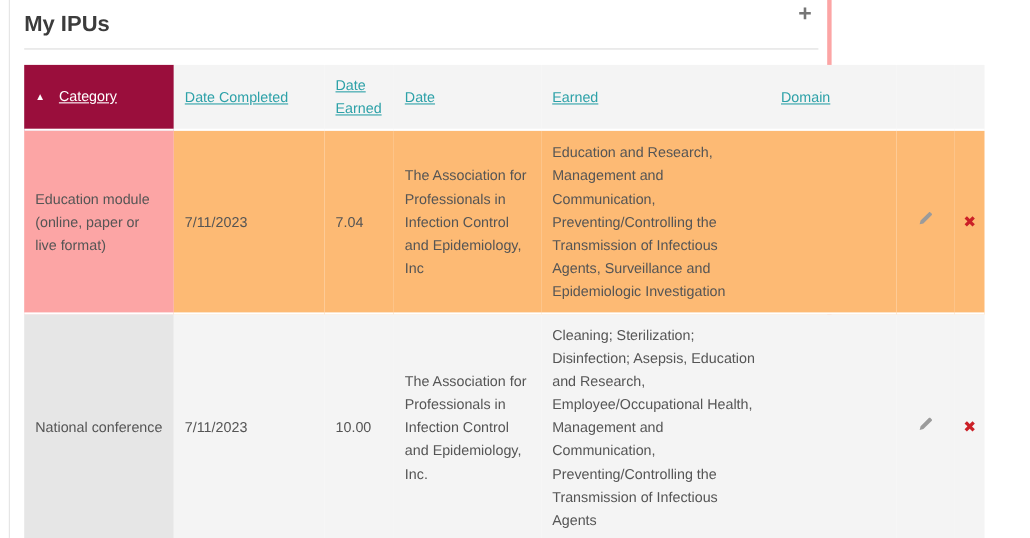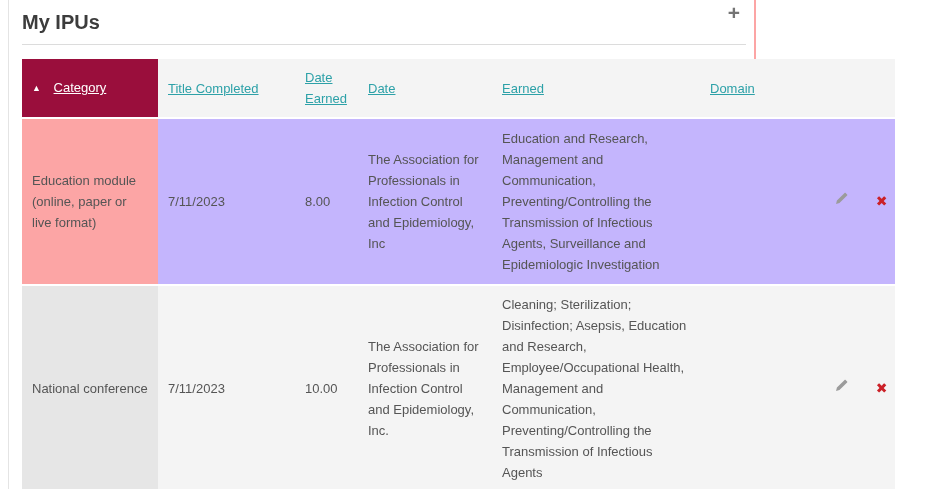--- a/index.html
+++ b/index.html
@@ -12,21 +12,21 @@
     color: #555555;
     overflow: hidden;
   }
   .panel {
     position: absolute;
     left: 8px;
     top: 0;
     width: 748px;
     height: 489px;
     border-left: 1px solid #e4e4e4;
-    border-right: 2px solid #fca5a5;
+    border-right: 4px solid #fca5a5;
     box-sizing: border-box;
     padding: 0 8px 0 13px;
   }
   .panel-header {
     position: relative;
     padding-top: 10px;
   }
   .page-title {
     font-size: 20px;
     font-weight: 700;
@@ -85,21 +85,21 @@
     color: #2da1a8;
     text-decoration: underline;
     cursor: pointer;
   }
   .cat-header .header-link {
     color: #ffffff;
     text-align: right;
   }
   tr.row-1 { height: 167px; }
   tr.row-2 { height: 198px; }
-  tr.row-1 td { background: #c4b5fd; }
+  tr.row-1 td { background: #fdba74; }
   tr.row-1 td.cat-cell { background: #fca5a5; }
   tr.row-2 td { background: #f4f4f4; }
   tr.row-2 td.cat-cell { background: #e6e6e6; }
   td.icon-cell {
     text-align: center;
     padding: 8px 4px;
   }
   .edit-icon {
     display: inline-block;
     width: 15px;
@@ -136,21 +136,21 @@
       <col style="width:53px">
       <col style="width:27px">
     </colgroup>
     <thead>
       <tr>
         <th class="cat-header">
           <span class="sort-arrow">▲</span>
           <span class="header-link">Category</span>
         </th>
         <th>
-          <span class="header-link">Title Completed</span>
+          <span class="header-link">Date Completed</span>
         </th>
         <th>
           <span class="header-link">Date Earned</span>
         </th>
         <th>
           <span class="header-link">Date</span>
         </th>
         <th>
           <span class="header-link">Earned</span>
         </th>
@@ -158,21 +158,21 @@
           <span class="header-link">Domain</span>
         </th>
         <th></th>
         <th></th>
       </tr>
     </thead>
     <tbody>
       <tr class="row-1">
         <td class="cat-cell">Education module (online, paper or live format)</td>
         <td>7/11/2023</td>
-        <td>8.00</td>
+        <td>7.04</td>
         <td>The Association for Professionals in Infection Control and Epidemiology, Inc</td>
         <td>Education and Research, Management and Communication, Preventing/Controlling the Transmission of Infectious Agents, Surveillance and Epidemiologic Investigation</td>
         <td></td>
         <td class="icon-cell">
           <span class="edit-icon">
             <svg viewBox="0 0 16 16" width="15" height="15">
                 <path d="M2.2 13.8l0.9-3.6 8.2-8.2c0.3-0.3 0.8-0.3 1.1 0l1.6 1.6c0.3 0.3 0.3 0.8 0 1.1l-8.2 8.2-3.6 0.9z" fill="#9b9b9b"></path>
               </svg>
           </span>
         </td>

